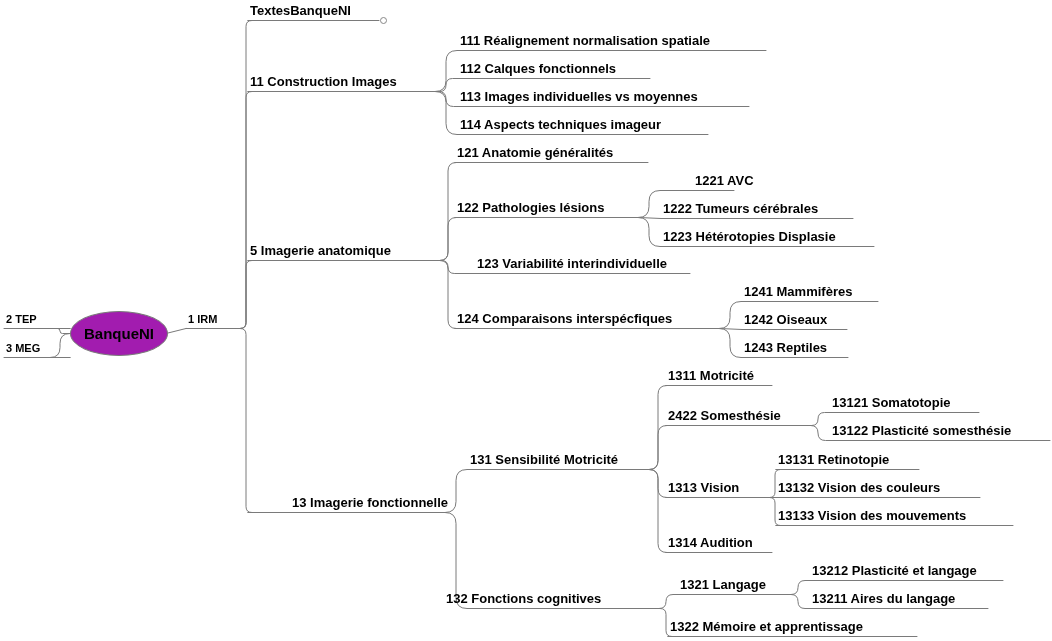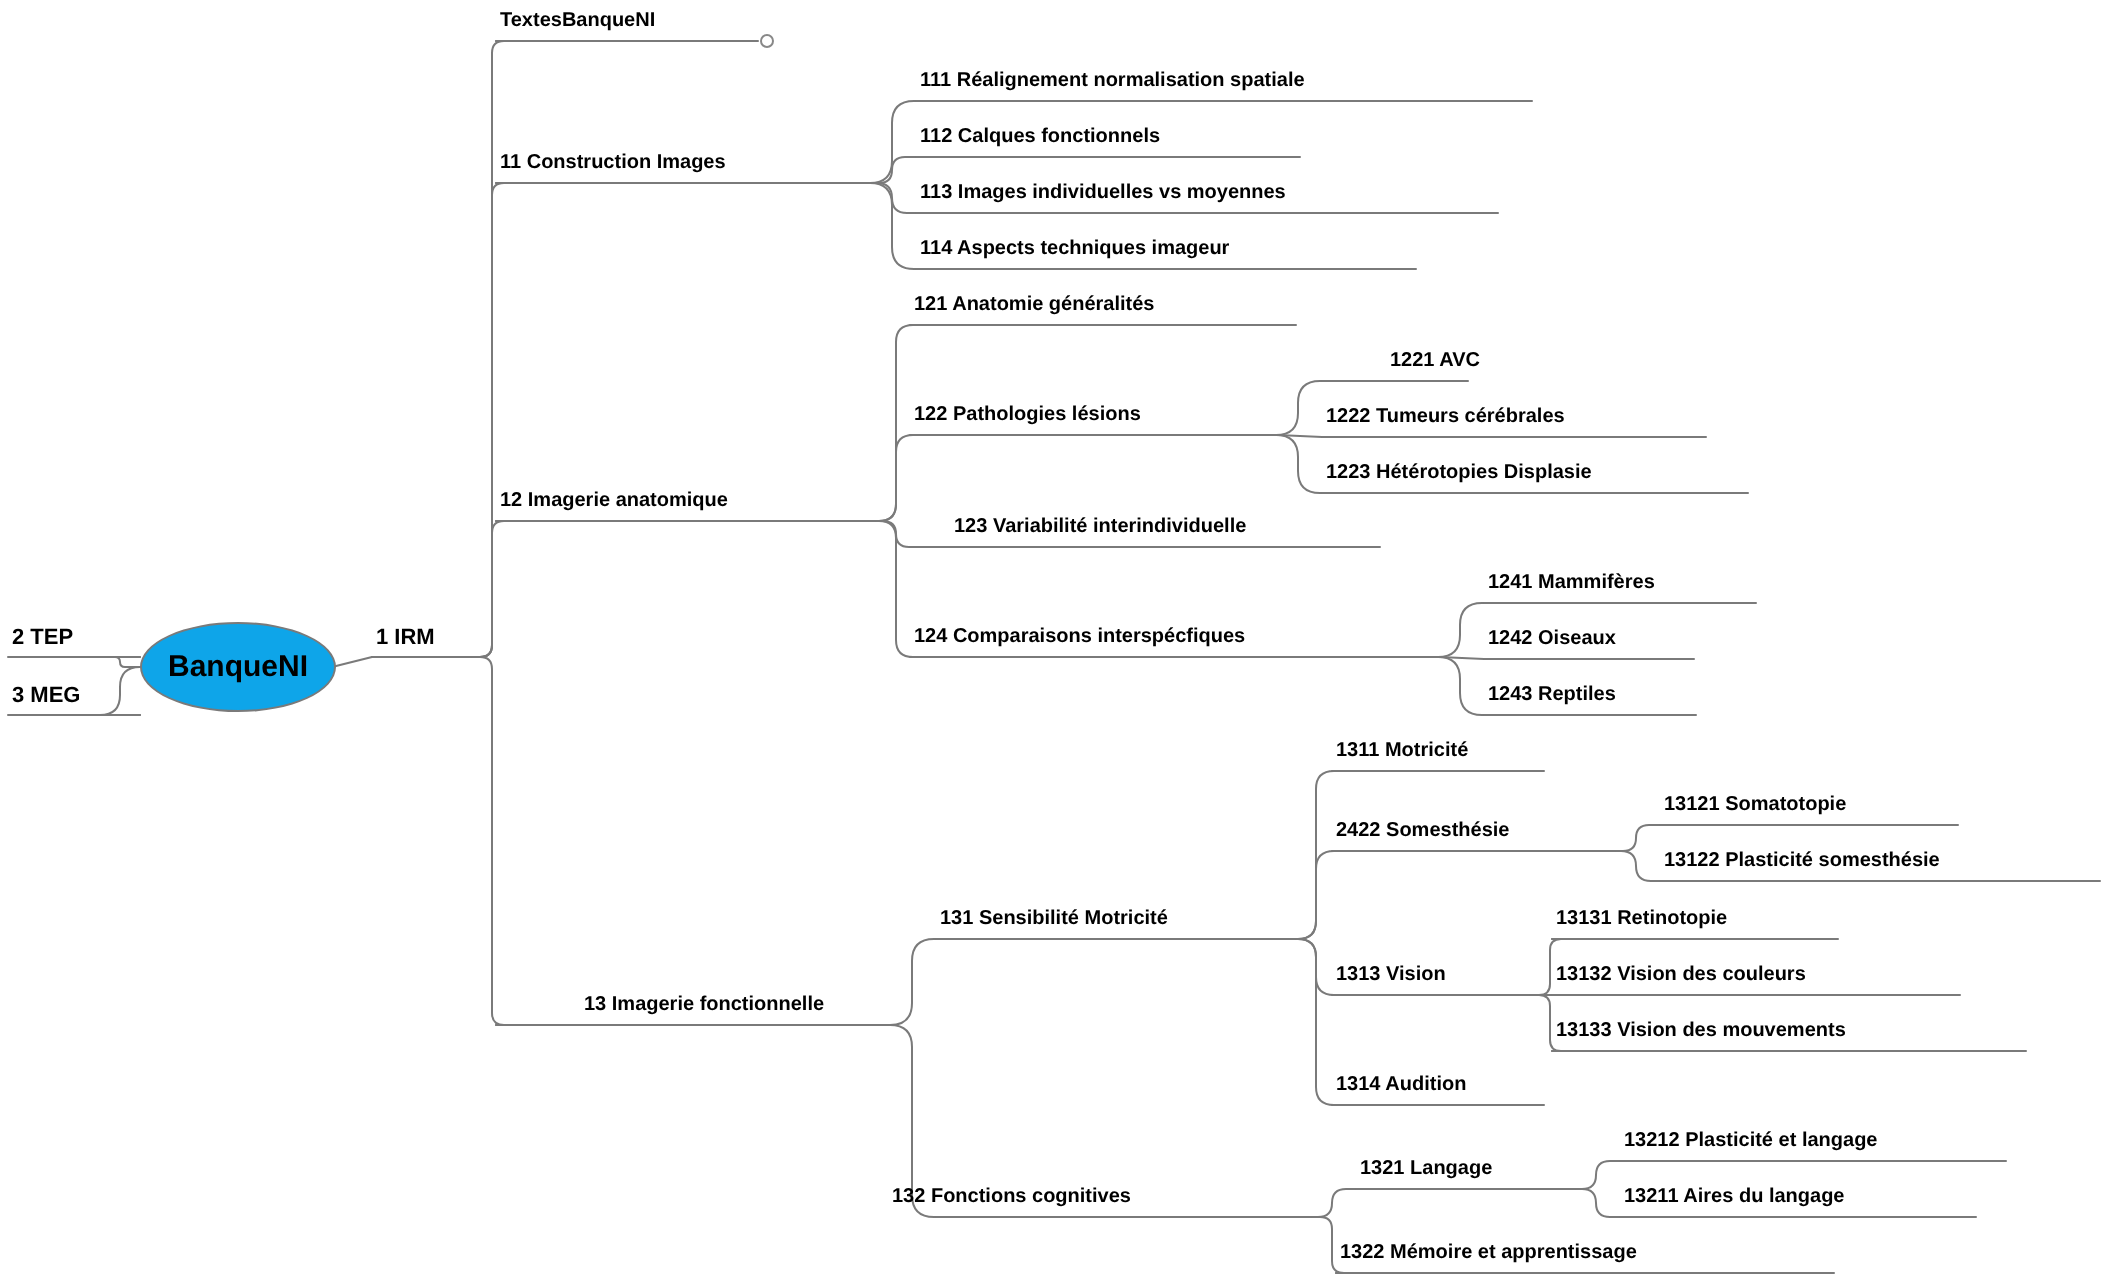--- a/index.html
+++ b/index.html
@@ -21,34 +21,34 @@
     top: 0;
     width: 1052px;
     height: 641px;
     pointer-events: none;
   }
   .node {
     position: absolute;
     white-space: nowrap;
     color: #000000;
     font-family: "Liberation Sans", sans-serif;
-    font-size: 10px;
+    font-size: 13px;
     font-weight: bold;
     line-height: 18px;
     letter-spacing: 0px;
     transform: translateY(-100%);
     padding: 0 2px 1px 2px;
   }
   .node.lvl1 { font-size: 11px; }
   .root-node {
     position: absolute;
     display: flex;
     align-items: center;
     justify-content: center;
-    background: #0ea5e9;
+    background: #a21caf;
     border: 1px solid #7a7a7a;
     border-radius: 50%;
     color: #000000;
     font-size: 15px;
     font-weight: bold;
     font-family: "Liberation Sans", sans-serif;
     box-sizing: border-box;
   }
   .collapse-dot {
     position: absolute;
@@ -142,21 +142,21 @@
     <div class="node lvl1" style="left: 4px; top: 329px;">2 TEP</div>
     <div class="node lvl1" style="left: 4px; top: 358px;">3 MEG</div>
     <div class="node lvl1" style="left: 186px; top: 329px;">1 IRM</div>
     <div class="node" style="left: 248px; top: 21px;">TextesBanqueNI</div>
     <div class="collapse-dot" style="left: 380px; top: 17px;"></div>
     <div class="node" style="left: 248px; top: 92px;">11 Construction Images</div>
     <div class="node" style="left: 458px; top: 51px;">111 Réalignement normalisation spatiale</div>
     <div class="node" style="left: 458px; top: 79px;">112 Calques fonctionnels</div>
     <div class="node" style="left: 458px; top: 107px;">113 Images individuelles vs moyennes</div>
     <div class="node" style="left: 458px; top: 135px;">114 Aspects techniques imageur</div>
-    <div class="node" style="left: 248px; top: 261px;">12 Imagerie anatomique</div>
+    <div class="node" style="left: 248px; top: 261px;">5 Imagerie anatomique</div>
     <div class="node" style="left: 455px; top: 163px;">121 Anatomie généralités</div>
     <div class="node" style="left: 455px; top: 218px;">122 Pathologies lésions</div>
     <div class="node" style="left: 693px; top: 191px;">1221 AVC</div>
     <div class="node" style="left: 661px; top: 219px;">1222 Tumeurs cérébrales</div>
     <div class="node" style="left: 661px; top: 247px;">1223 Hétérotopies Displasie</div>
     <div class="node" style="left: 475px; top: 274px;">123 Variabilité interindividuelle</div>
     <div class="node" style="left: 455px; top: 329px;">124 Comparaisons interspécfiques</div>
     <div class="node" style="left: 742px; top: 302px;">1241 Mammifères</div>
     <div class="node" style="left: 742px; top: 330px;">1242 Oiseaux</div>
     <div class="node" style="left: 742px; top: 358px;">1243 Reptiles</div>

